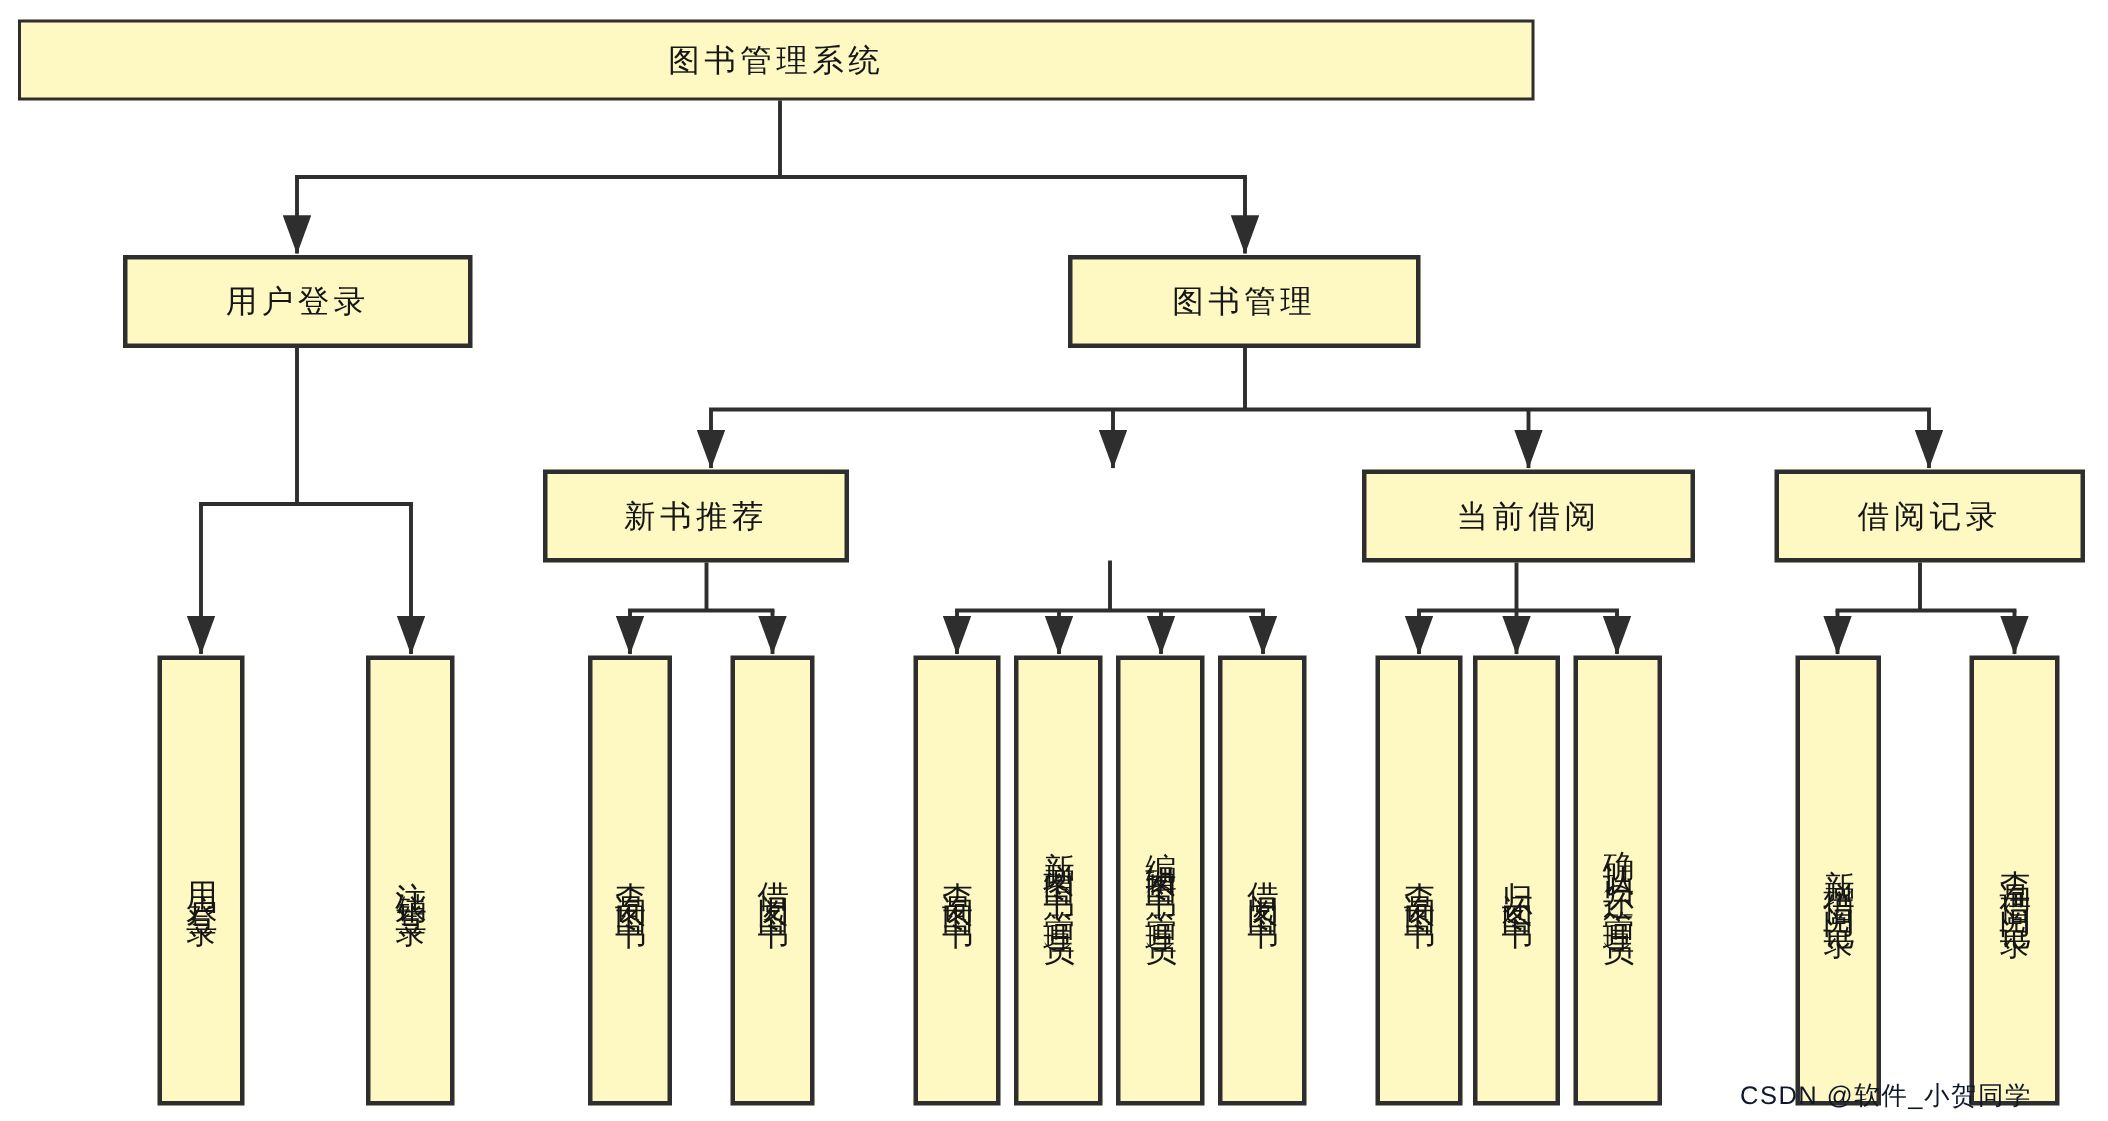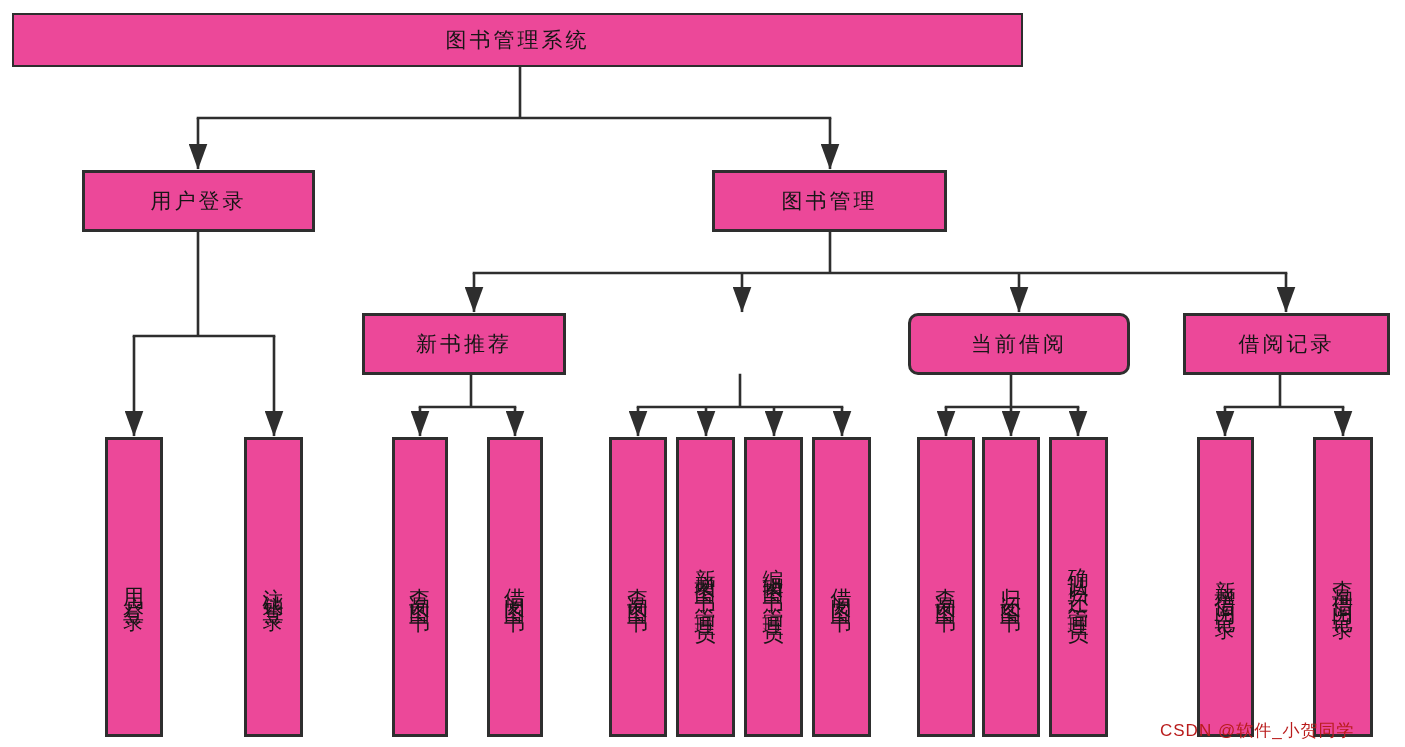--- a/index.html
+++ b/index.html
@@ -24,21 +24,21 @@
   }
   .arrowline {
     stroke: #2e2e2e;
     stroke-width: 2.6;
     fill: none;
     stroke-linecap: butt;
   }
   .box {
     position: absolute;
     box-sizing: border-box;
-    background: #ec4899;
+    background: #fef9c3;
     border: 3px solid #2e2e2e;
     display: flex;
     align-items: center;
     justify-content: center;
   }
   .box.root { border-width: 2px; }
   .hlabel {
     font-size: 21px;
     letter-spacing: 3px;
     color: #161616;
@@ -52,21 +52,21 @@
     color: #161616;
     line-height: 1;
     white-space: nowrap;
   }
   #watermark {
     position: absolute;
     left: 1160px;
     top: 719px;
     font-size: 17px;
     letter-spacing: 1px;
-    color: #b91c1c;
+    color: #0f172a;
     white-space: nowrap;
     z-index: 5;
   }
 </style>
 </head>
 <body>
 
 <div id="canvas">
 
   <svg id="connectors" viewBox="0 0 1405 747" xmlns="http://www.w3.org/2000/svg">
@@ -117,21 +117,21 @@
   <div class="box" style="left:82px;top:170px;width:233px;height:62px;">
     <span class="hlabel">用户登录</span>
   </div>
   <div class="box" style="left:712px;top:170px;width:235px;height:62px;">
     <span class="hlabel">图书管理</span>
   </div>
 
   <div class="box" style="left:362px;top:313px;width:204px;height:62px;">
     <span class="hlabel">新书推荐</span>
   </div>
-  <div class="box" style="left:908px;top:313px;width:222px;height:62px;border-radius:10px;">
+  <div class="box" style="left:908px;top:313px;width:222px;height:62px;">
     <span class="hlabel">当前借阅</span>
   </div>
   <div class="box" style="left:1183px;top:313px;width:207px;height:62px;">
     <span class="hlabel">借阅记录</span>
   </div>
 
   <div class="box" style="left:105px;top:437px;width:58px;height:300px;">
     <span class="vlabel">用户登录</span>
   </div>
   <div class="box" style="left:244px;top:437px;width:59px;height:300px;">

